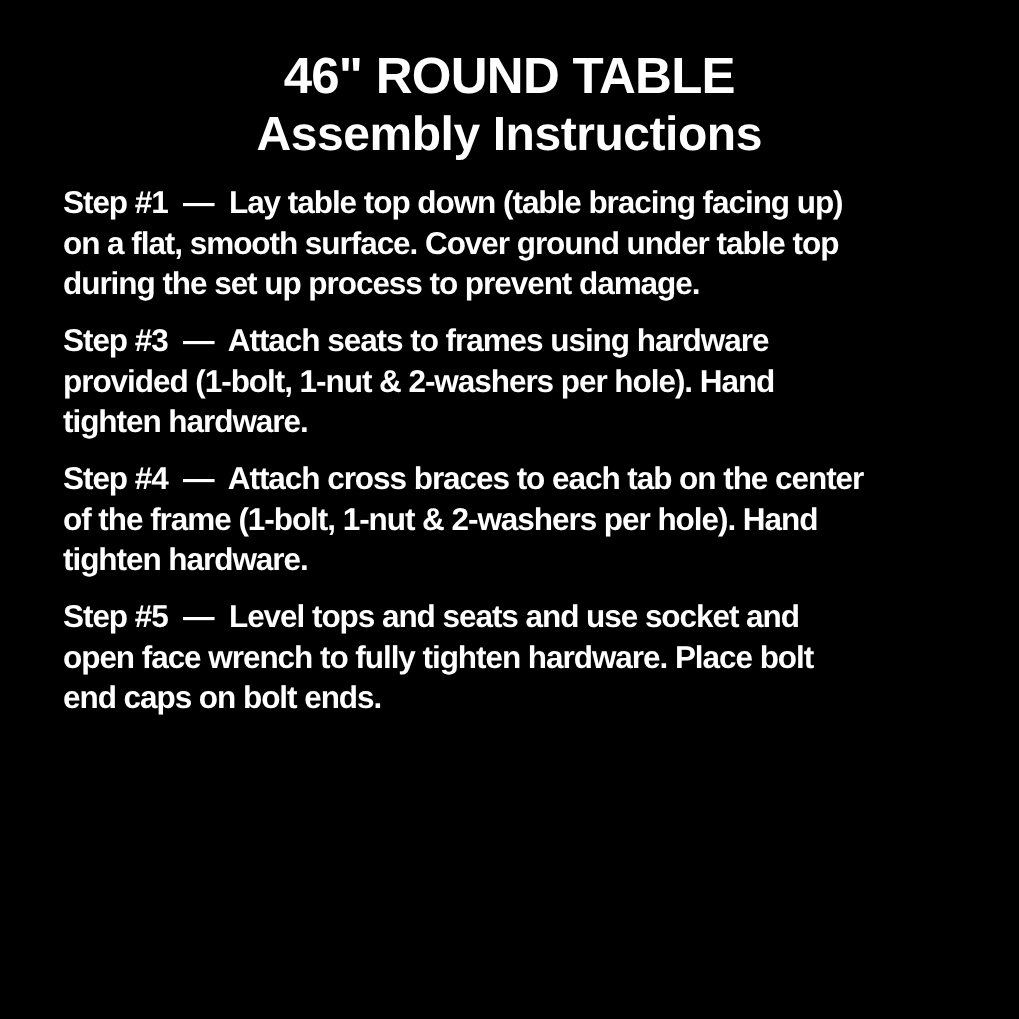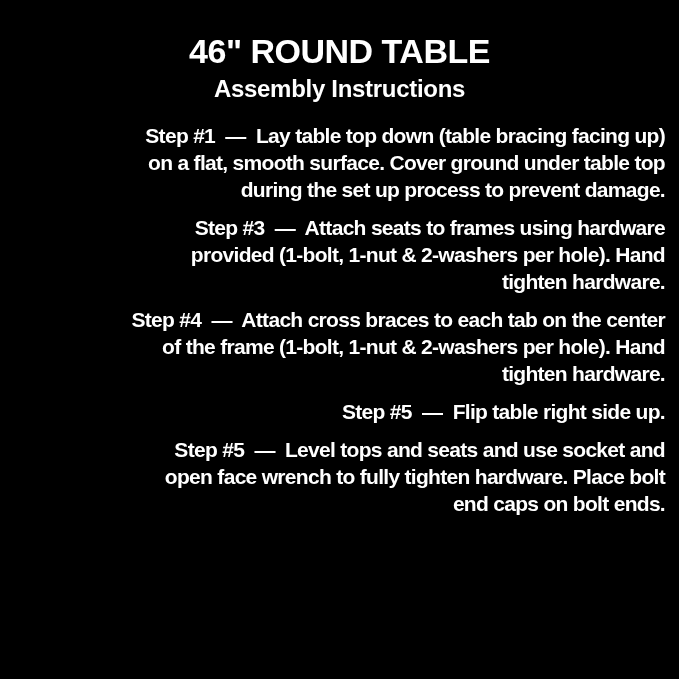--- a/index.html
+++ b/index.html
@@ -18,36 +18,35 @@
     text-align: center;
     padding-top: 30px;
   }
   .title {
     font-size: 34px;
     line-height: 42px;
     letter-spacing: -0.5px;
     font-weight: 700;
   }
   .subtitle {
-    font-size: 24px;
+    font-size: 32px;
     line-height: 34px;
     letter-spacing: -0.3px;
     font-weight: 700;
   }
   .steps {
     margin: 16px 14px 0 42px;
   }
   .step {
     font-size: 21px;
     line-height: 27px;
     letter-spacing: -0.7px;
     white-space: pre;
     margin-bottom: 11px;
     font-weight: 700;
-    text-align: right;
   }
 </style>
 </head>
 <body>
 
 <div class="page">
   <div class="header">
     <div class="title">46" ROUND TABLE</div>
     <div class="subtitle">Assembly Instructions</div>
   </div>
@@ -55,18 +54,17 @@
   <div class="steps">
     <div class="step">Step #1  —  Lay table top down (table bracing facing up)
 on a flat, smooth surface. Cover ground under table top
 during the set up process to prevent damage.</div>
     <div class="step">Step #3  —  Attach seats to frames using hardware
 provided (1-bolt, 1-nut &amp; 2-washers per hole). Hand
 tighten hardware.</div>
     <div class="step">Step #4  —  Attach cross braces to each tab on the center
 of the frame (1-bolt, 1-nut &amp; 2-washers per hole). Hand
 tighten hardware.</div>
-    <div class="step">Step #5  —  Flip table right side up.</div>
     <div class="step">Step #5  —  Level tops and seats and use socket and
 open face wrench to fully tighten hardware. Place bolt
 end caps on bolt ends.</div>
   </div>
 </div>
 
 </body></html>

